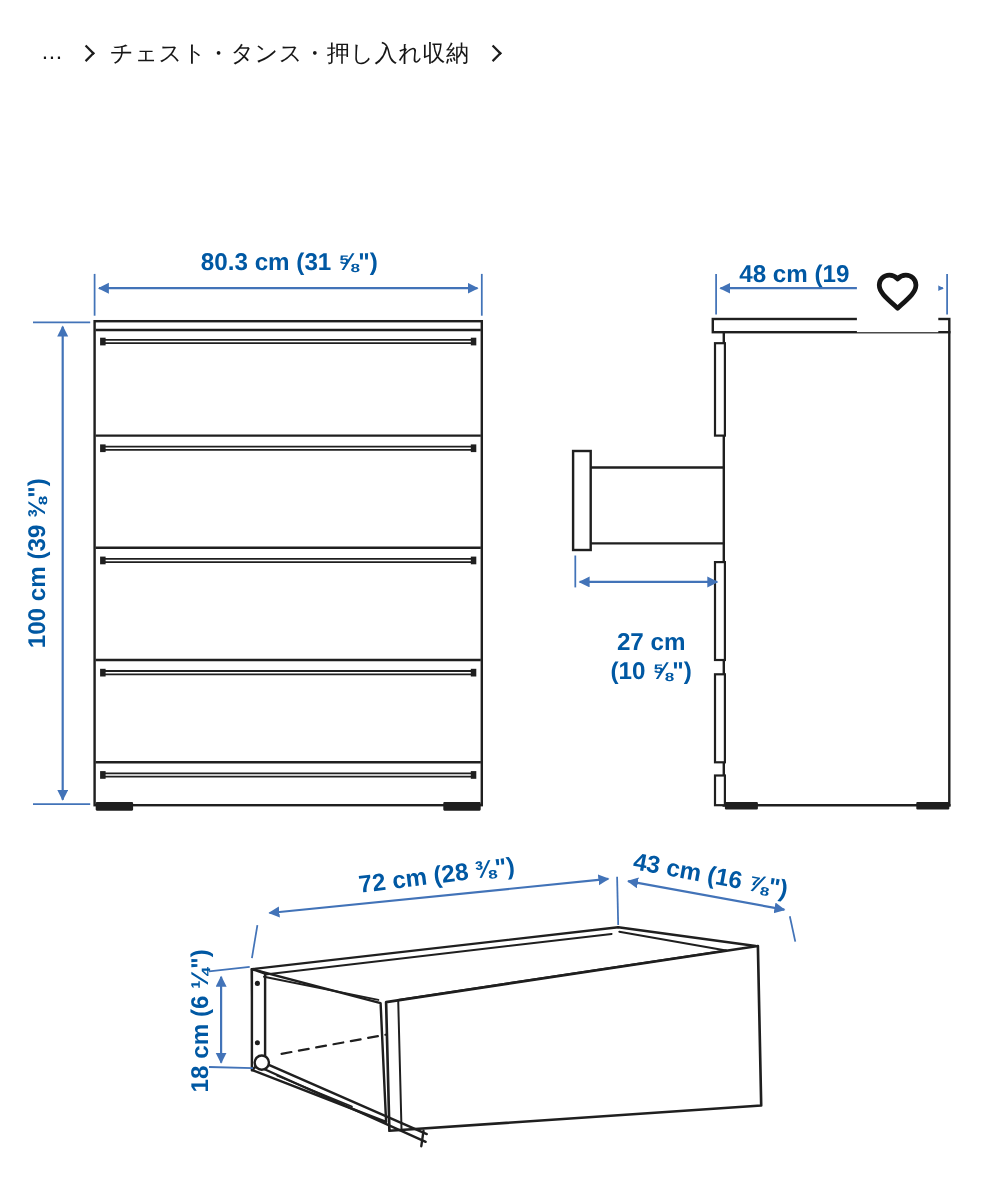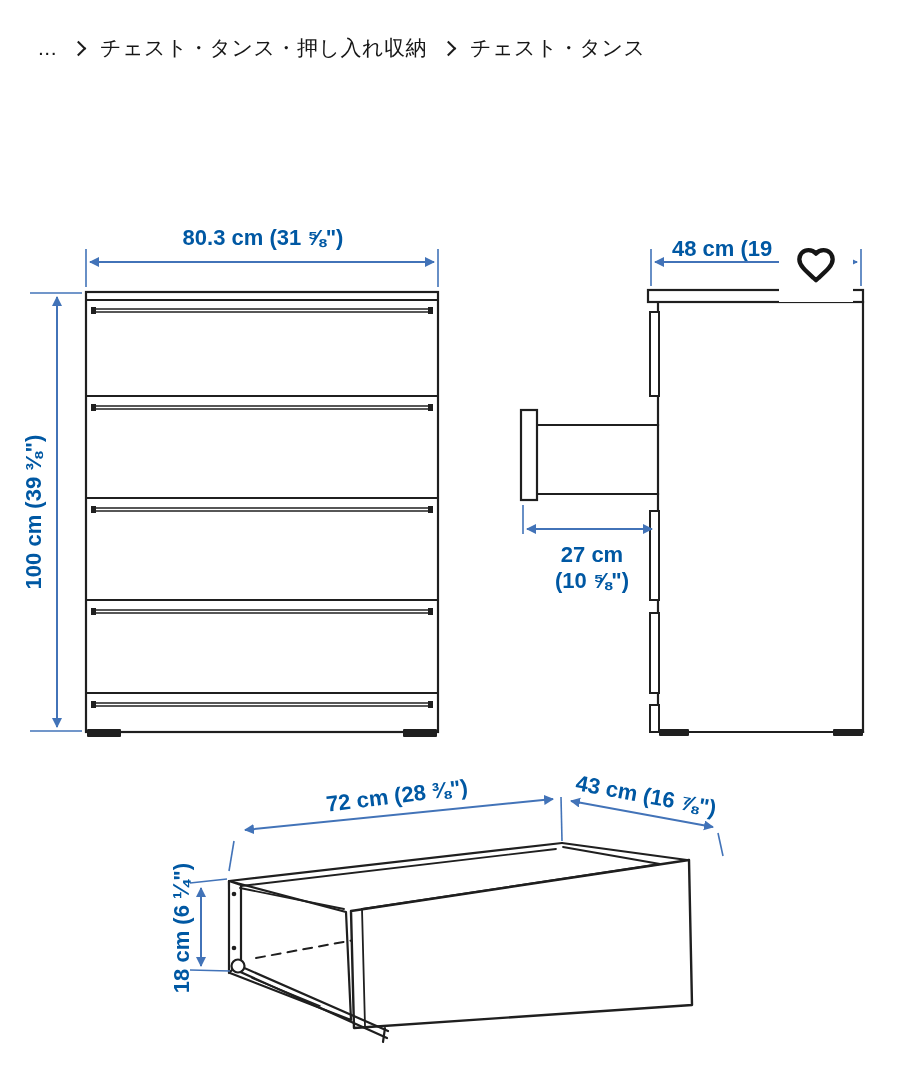--- a/index.html
+++ b/index.html
@@ -27,21 +27,20 @@
 </head>
 <body>
 
 <div id="page">
 
   <nav class="breadcrumb">
     <a class="crumb">...</a>
     <span class="chev"></span>
     <a class="crumb">チェスト・タンス・押し入れ収納</a>
     <span class="chev"></span>
-    <a class="crumb">チェスト・タンス</a>
   </nav>
 
   <svg id="art" width="898" height="1080" viewBox="0 0 898 1080">
     <defs>
       <marker id="ah" markerWidth="12" markerHeight="12" refX="9" refY="5" orient="auto-start-reverse" markerUnits="userSpaceOnUse">
         <path d="M0,0 L10,5 L0,10 Z" fill="#4273b8"></path>
       </marker>
     </defs>
 
     <g stroke="#1f1f1f" fill="none" stroke-width="2.2" stroke-linecap="square">
@@ -163,21 +162,21 @@
       <line x1="201" y1="888" x2="201" y2="966" marker-start="url(#ah)" marker-end="url(#ah)"></line>
     </g>
   </svg>
 
   <div class="dim" style="left:88px;top:225px;width:350px;text-align:center;">80.3 cm (31 ⅝")</div>
 
   <div class="dim rot-90" style="left:34px;top:512px;">100 cm (39 ⅜")</div>
 
   <div class="dim" style="left:672px;top:236px;">48 cm (19</div>
 
-  <div class="dim center two-line" style="left:592px;top:568px;">
+  <div class="dim center two-line" style="left:592px;top:597px;">
     <div>27 cm</div>
     <div>(10 ⅝")</div>
   </div>
 
   <div class="dim rot72" style="left:397px;top:796px;">72 cm (28 ⅜")</div>
 
   <div class="dim rot43" style="left:646px;top:796px;">43 cm (16 ⅞")</div>
 
   <div class="dim rot-90" style="left:182px;top:928px;">18 cm (6 ¼")</div>
 

